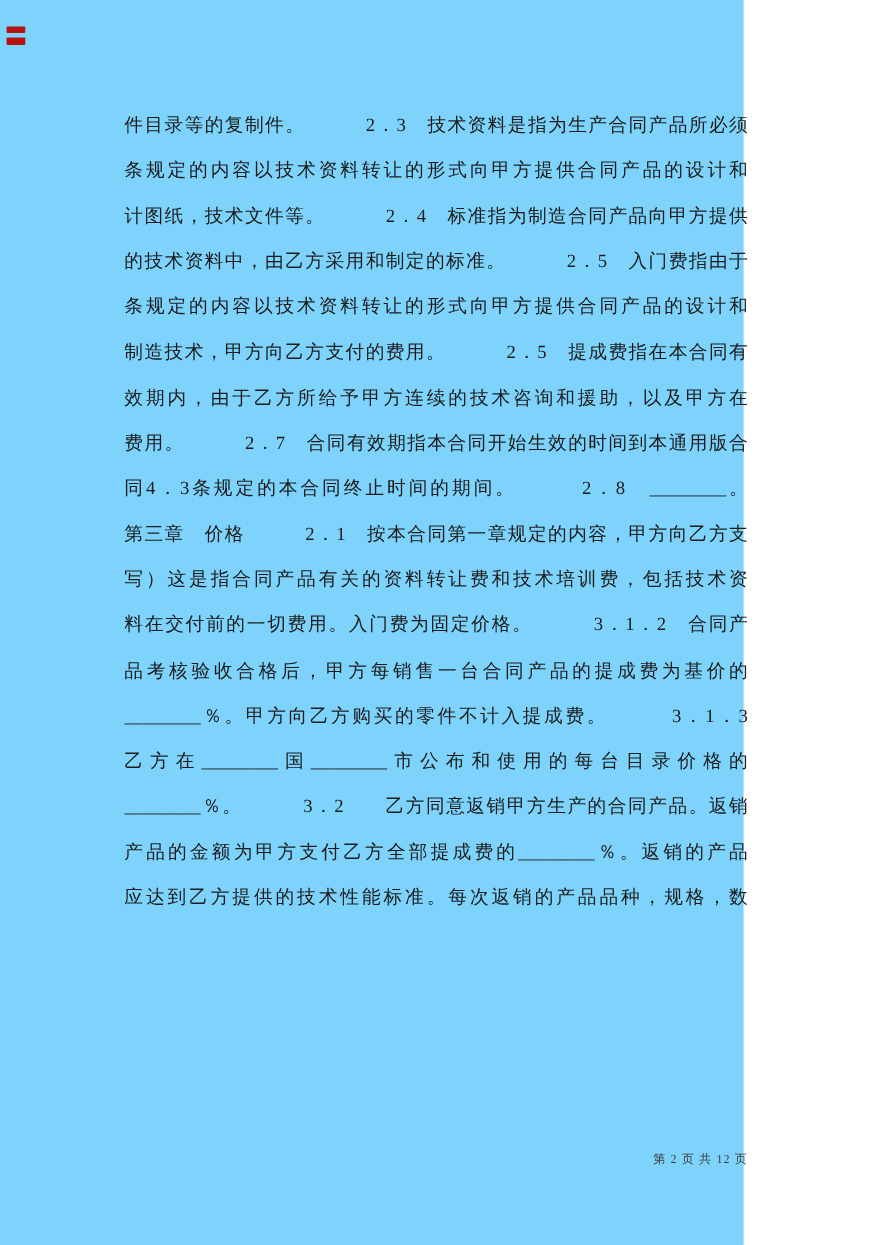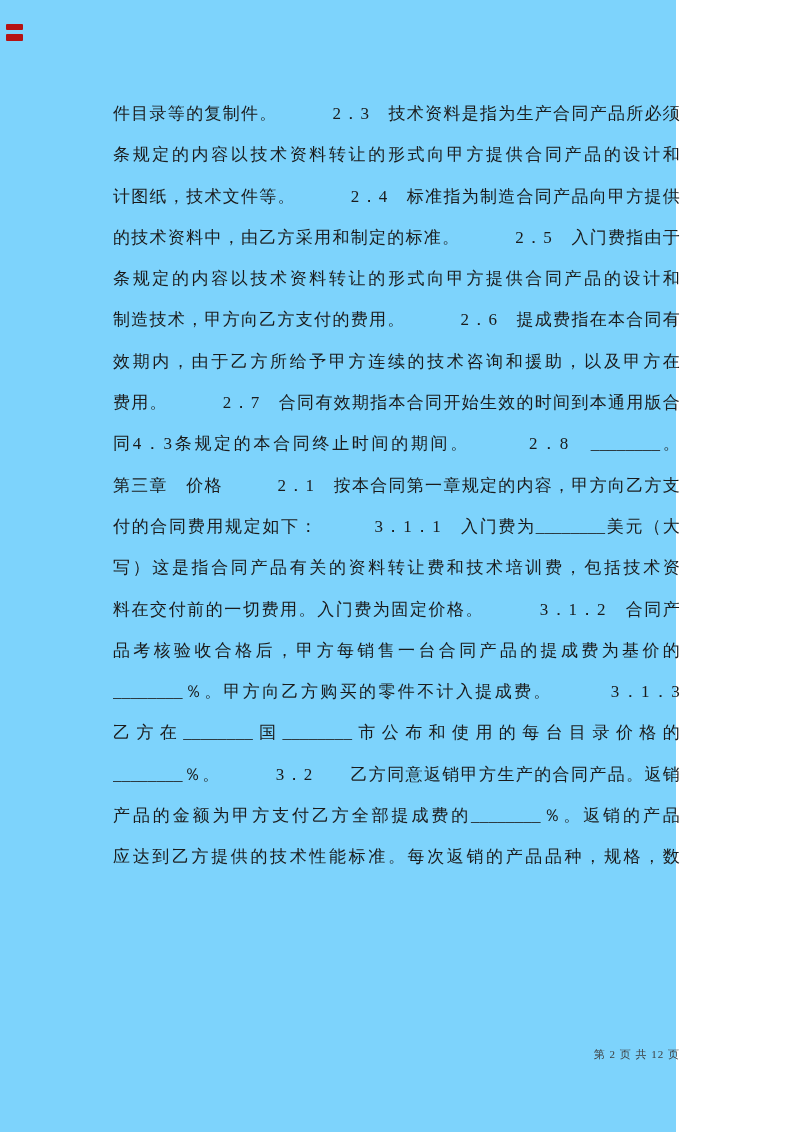--- a/index.html
+++ b/index.html
@@ -75,26 +75,25 @@
     <div class="wm-bar" style="background: rgb(181, 19, 19);"></div>
     <div class="wm-bar" style="background: rgb(181, 19, 19);"></div>
   </div>
 
   <div class="content">
     <div class="line">件目录等的复制件。　　　2．3　技术资料是指为生产合同产品所必须</div>
     <div class="line">条规定的内容以技术资料转让的形式向甲方提供合同产品的设计和</div>
     <div class="line">计图纸，技术文件等。　　　2．4　标准指为制造合同产品向甲方提供</div>
     <div class="line">的技术资料中，由乙方采用和制定的标准。　　　2．5　入门费指由于</div>
     <div class="line">条规定的内容以技术资料转让的形式向甲方提供合同产品的设计和</div>
-    <div class="line">制造技术，甲方向乙方支付的费用。　　　2．6　提成费指在本合同有</div>
+    <div class="line">制造技术，甲方向乙方支付的费用。　　　2．5　提成费指在本合同有</div>
     <div class="line">效期内，由于乙方所给予甲方连续的技术咨询和援助，以及甲方在</div>
     <div class="line">费用。　　　2．7　合同有效期指本合同开始生效的时间到本通用版合</div>
     <div class="line">同4．3条规定的本合同终止时间的期间。　　　2．8　________。</div>
     <div class="line">第三章　价格　　　2．1　按本合同第一章规定的内容，甲方向乙方支</div>
-    <div class="line">付的合同费用规定如下：　　　3．1．1　入门费为________美元（大</div>
     <div class="line">写）这是指合同产品有关的资料转让费和技术培训费，包括技术资</div>
     <div class="line">料在交付前的一切费用。入门费为固定价格。　　　3．1．2　合同产</div>
     <div class="line">品考核验收合格后，甲方每销售一台合同产品的提成费为基价的</div>
     <div class="line">________％。甲方向乙方购买的零件不计入提成费。　　　3．1．3</div>
     <div class="line">乙方在________国________市公布和使用的每台目录价格的</div>
     <div class="line">________％。　　　3．2　　乙方同意返销甲方生产的合同产品。返销</div>
     <div class="line">产品的金额为甲方支付乙方全部提成费的________％。返销的产品</div>
     <div class="line">应达到乙方提供的技术性能标准。每次返销的产品品种，规格，数</div>
   </div>
 

